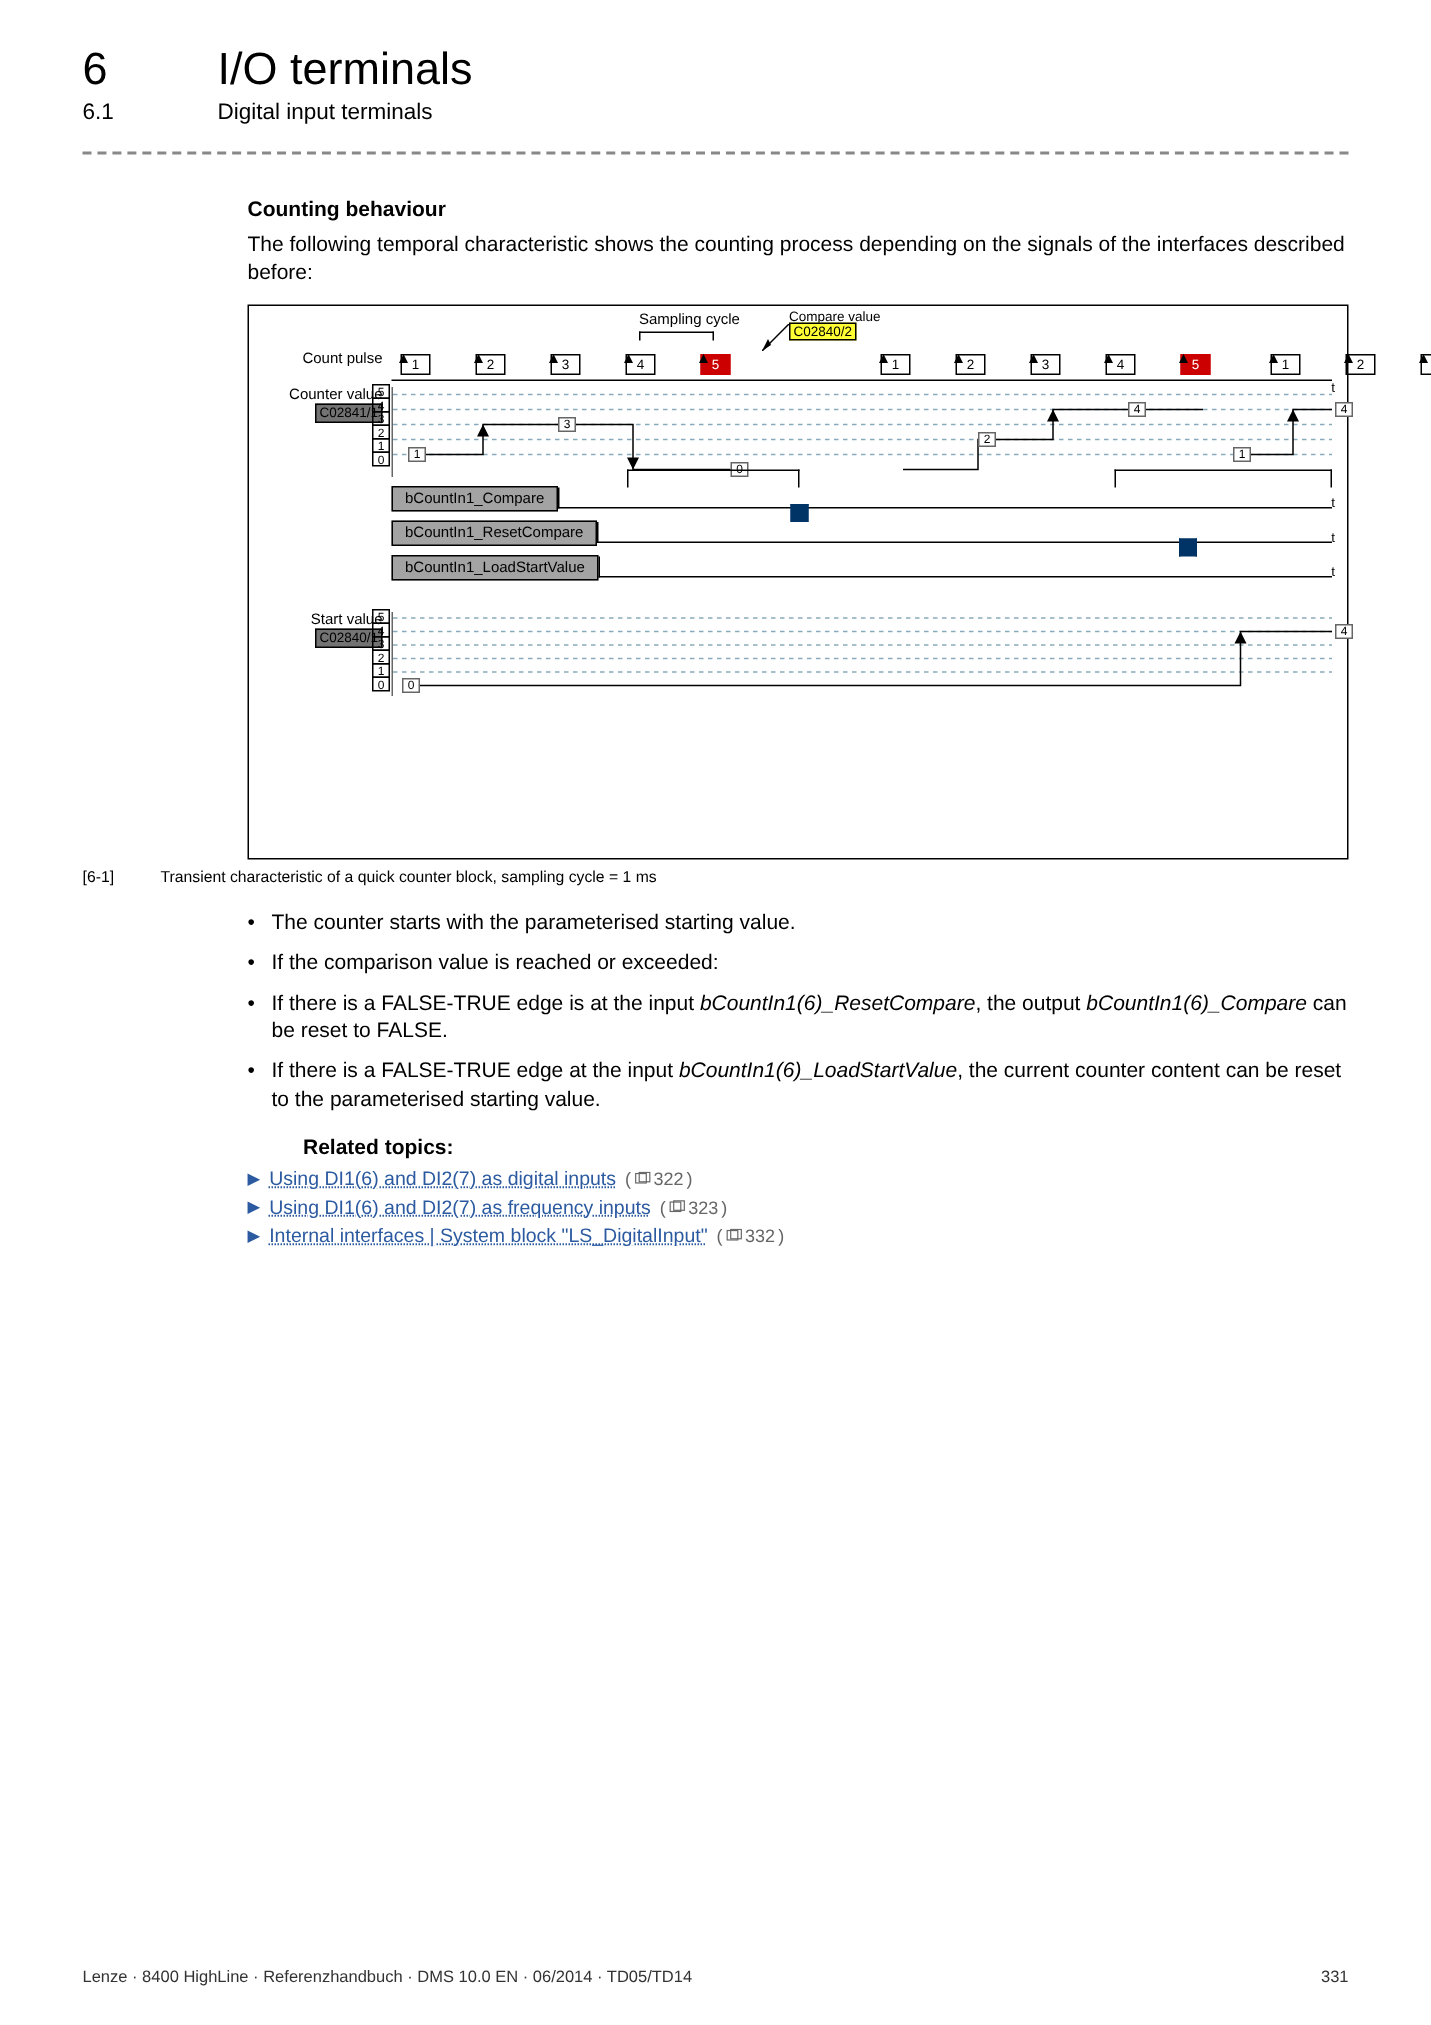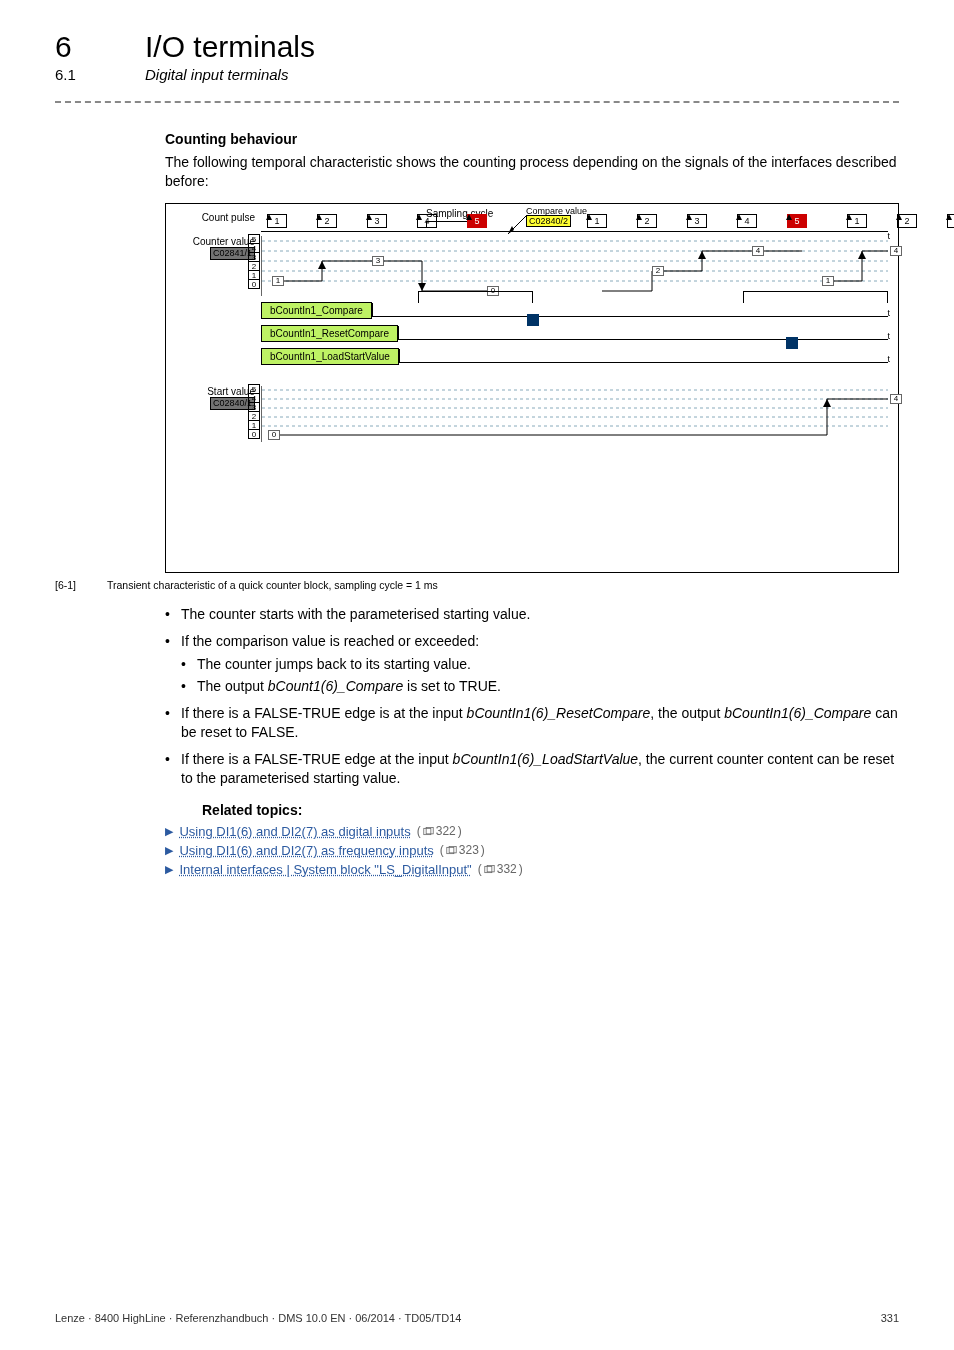--- a/index.html
+++ b/index.html
@@ -10,21 +10,21 @@
     font-family: "Segoe UI", Arial, sans-serif;
     color: #000;
     position: relative;
     padding: 30px 55px 0 55px;
   }
   .hdr { display: flex; align-items: baseline; gap: 30px; margin-bottom: 2px; }
   .hdr .num1 { font-size: 30px; font-weight: 400; width: 60px; }
   .hdr .title1 { font-size: 30px; font-weight: 400; }
   .hdr2 { display: flex; align-items: baseline; gap: 30px; margin-bottom: 10px; }
   .hdr2 .num2 { font-size: 15px; font-weight: 400; width: 60px; }
-  .hdr2 .title2 { font-size: 15px; font-weight: 400; font-style: italic; }
+  .hdr2 .title2 { font-size: 15px; font-weight: 400; }
   .dashrule {
     border: none;
     border-top: 2px dashed #888;
     margin: 18px 0 28px 0;
   }
   .content { margin-left: 110px; }
   h3.sect { font-size: 14px; font-weight: 700; margin-bottom: 6px; }
   p.para { font-size: 14px; line-height: 1.35; margin-bottom: 12px; }
 
   .diagram {
@@ -48,21 +48,21 @@
   .arr-up { position:absolute; left:-2px; top:-1px; width:0;height:0;border-left:3px solid transparent;border-right:3px solid transparent;border-bottom:6px solid #000; }
   .axis-t { position:absolute; right:-2px; bottom:-10px; font-size:9px; }
 
   .yaxis { position:absolute; left:-14px; top:-2px; font-size:9px; line-height:10px; }
   .yaxis div { height:10px; border:1px solid #000; width:12px; text-align:center; font-size:8px; margin-bottom:-1px; }
 
   .step-area { height:56px; border-left:1px solid #666; position:relative; margin-left:0; }
   .valbox { position:absolute; width:12px; height:10px; border:1px solid #666; font-size:8px; background:#fff; display:flex; align-items:center; justify-content:center; }
 
   .sig-row { display:flex; align-items:center; margin:6px 0 2px 0; }
-  .sig-label-box { margin-left: 85px; border:1px solid #000; padding:2px 8px; font-size:10px; background:#bef264; }
+  .sig-label-box { margin-left: 85px; border:1px solid #000; padding:2px 8px; font-size:10px; background:#a3a3a3; }
   .sig-line { flex:1; height:14px; border-bottom:1px solid #000; border-left:1px solid #000; position:relative; }
   .pulse { position:absolute; top:-12px; height:12px; border:1px solid #000; border-bottom:none; background:none; }
 
   .caption { font-size: 10.5px; margin-top: 6px; display:flex; gap:12px; }
   .caption .tag { width: 40px; }
 
   ul.bul { list-style: none; margin: 14px 0 0 0; font-size: 14px; }
   ul.bul > li { position: relative; padding-left: 16px; margin-bottom: 8px; line-height:1.35; }
   ul.bul > li::before { content:"•"; position:absolute; left:0; }
   ul.bul ul { list-style:none; margin-top:4px; }
@@ -111,21 +111,21 @@
     </div>
     <div class="compare-callout" style="left:360px; top:2px;">
       <span>Compare value</span><br>
       <span class="cb">C02840/2</span>
       <svg style="position:absolute;left:-18px;top:10px" width="18" height="18">
           <line x1="18" y1="0" x2="0" y2="18" stroke="#000"></line>
           <polygon points="0,18 6,14 4,10" fill="#000"></polygon>
         </svg>
     </div>
 
-    <div class="diag-row" style="">
+    <div class="diag-row" style="margin-top:22px;">
       <div class="lbl">Count pulse</div>
       <div class="strip" style="height:20px;border-bottom:1px solid #000;">
         <div class="pulsebar" style="position:absolute;left:6px;top:2px;">
           <span class="pbox">
               <span class="arr-up"></span>
               <span>1</span>
             </span>
           <span class="pbox">
               <span class="arr-up"></span>
               <span>2</span>
@@ -289,26 +289,20 @@
 
   <div class="caption" style="margin-left:-110px;">
     <span class="tag">[6-1]</span>
     <span>Transient characteristic of a quick counter block, sampling cycle = 1 ms</span>
   </div>
 
   <ul class="bul">
     <li>The counter starts with the parameterised starting value.</li>
     <li>
       <span>If the comparison value is reached or exceeded:</span>
-      <ul>
-        <li>The counter jumps back to its starting value.</li>
-        <li>
-          <span>The output </span><em class="var">bCount1(6)_Compare</em><span> is set to TRUE.</span>
-        </li>
-      </ul>
     </li>
     <li>
       <span>If there is a FALSE-TRUE edge is at the input </span><em class="var">bCountIn1(6)_ResetCompare</em><span>, the output </span><em class="var">bCountIn1(6)_Compare</em><span> can be reset to FALSE.</span>
     </li>
     <li>
       <span>If there is a FALSE-TRUE edge at the input </span><em class="var">bCountIn1(6)_LoadStartValue</em><span>, the current counter content can be reset to the parameterised starting value.</span>
     </li>
   </ul>
 
   <div class="related">

